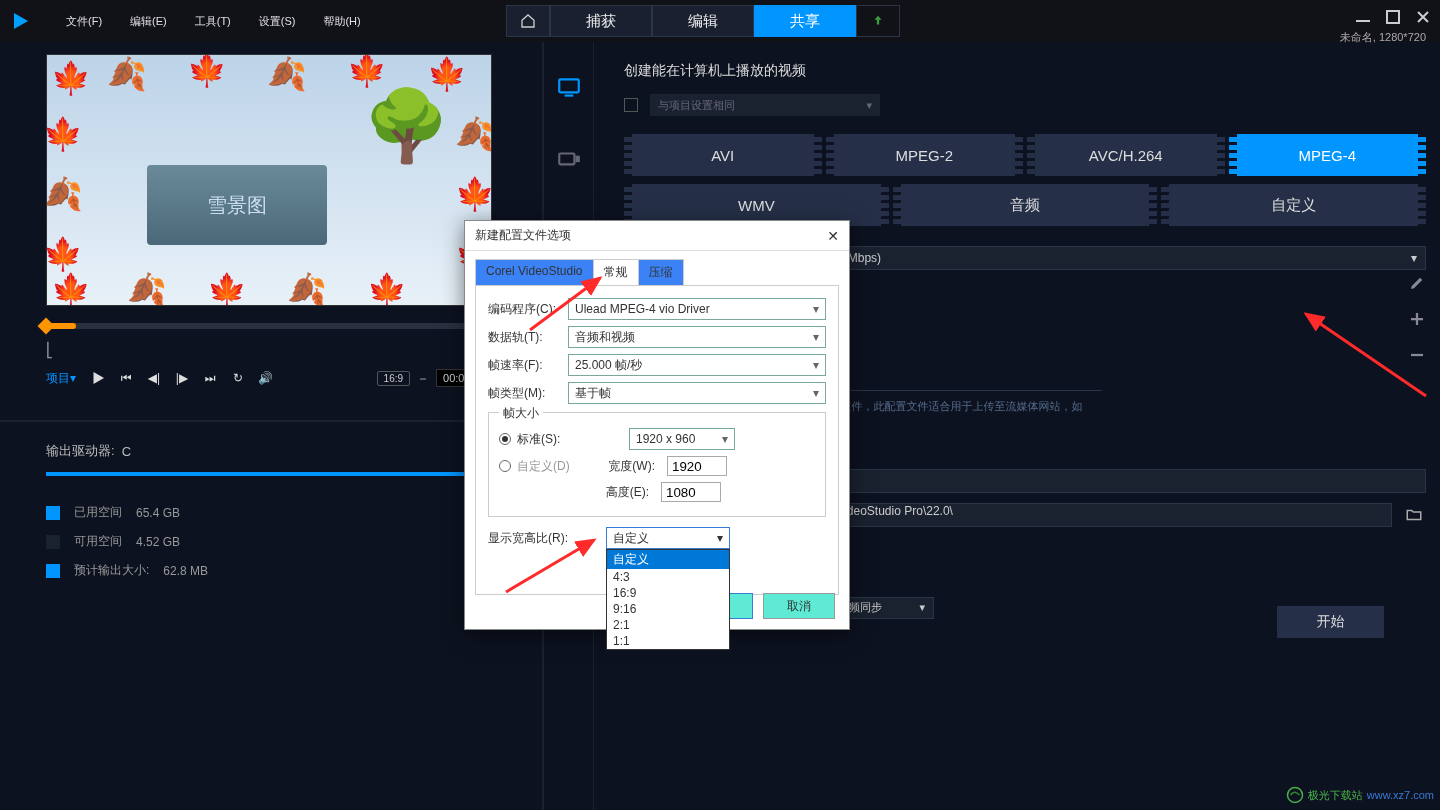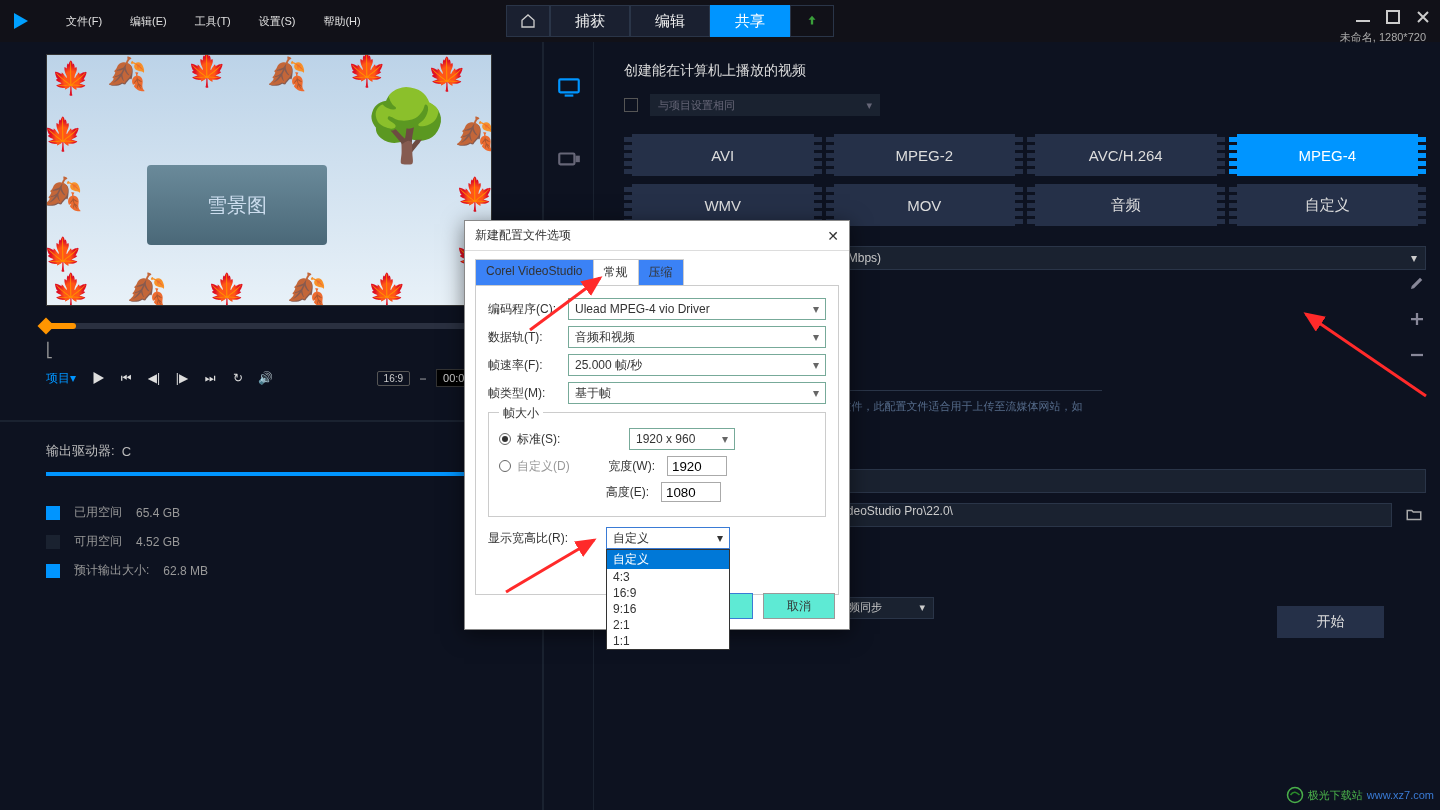--- a/index.html
+++ b/index.html
@@ -7,21 +7,21 @@
 
 
 .menubar { height: 42px; background: #111118; display: flex; align-items: center; padding: 0 8px; position: relative; }
 .logo { width: 24px; height: 24px; margin-right: 20px; }
 .menu-item { padding: 0 14px; color: #e0e0e0; font-size: 11px; cursor: default; }
 .window-controls { position: absolute; right: 10px; top: 10px; display: flex; gap: 16px; }
 .wc { width: 14px; height: 14px; color: #ccc; cursor: pointer; }
 
 
 .nav-tabs { position: absolute; left: 506px; top: 0; height: 42px; display: flex; }
-.nav-tab { width: 80px; height: 32px; margin-top: 5px; display: flex; align-items: center; justify-content: center; font-size: 15px; border: 1px solid #2a3548; background: #1a2030; color: #eee; }
+.nav-tab { width: 102px; height: 32px; margin-top: 5px; display: flex; align-items: center; justify-content: center; font-size: 15px; border: 1px solid #2a3548; background: #1a2030; color: #eee; }
 .nav-tab.home { width: 44px; }
 .nav-tab.active { background: #0095ff; color: #fff; border-color: #0095ff; }
 .upload-ico { width: 44px; height: 32px; margin-top: 5px; display: flex; align-items: center; justify-content: center; border: 1px solid #2a3548; }
 
 .status-right { position: absolute; right: 14px; top: 30px; font-size: 11px; color: #aaa; }
 
 
 .main { display: flex; height: calc(100% - 42px); }
 .left-panel { width: 542px; background: #0d1220; display: flex; flex-direction: column; }
 .preview-wrap { padding: 12px 46px 0; }
@@ -281,21 +281,20 @@
           </div>
       </div>
       <div class="format-grid">
         <div class="format-btn">AVI</div>
         <div class="format-btn">MPEG-2</div>
         <div class="format-btn">AVC/H.264</div>
         <div class="format-btn active">MPEG-4</div>
       </div>
       <div class="format-grid">
         <div class="format-btn">WMV</div>
-        <div class="format-btn">MOV</div>
         <div class="format-btn">音频</div>
         <div class="format-btn">自定义</div>
       </div>
 
       <div class="profile-section">
         <div class="ps-row">
           <div class="ps-label">配置文件:</div>
           <div class="ps-dd">
               <span>VC (1920 x 1080, 25p, 15Mbps)</span>
               <span style="margin-left:auto">▾</span>

